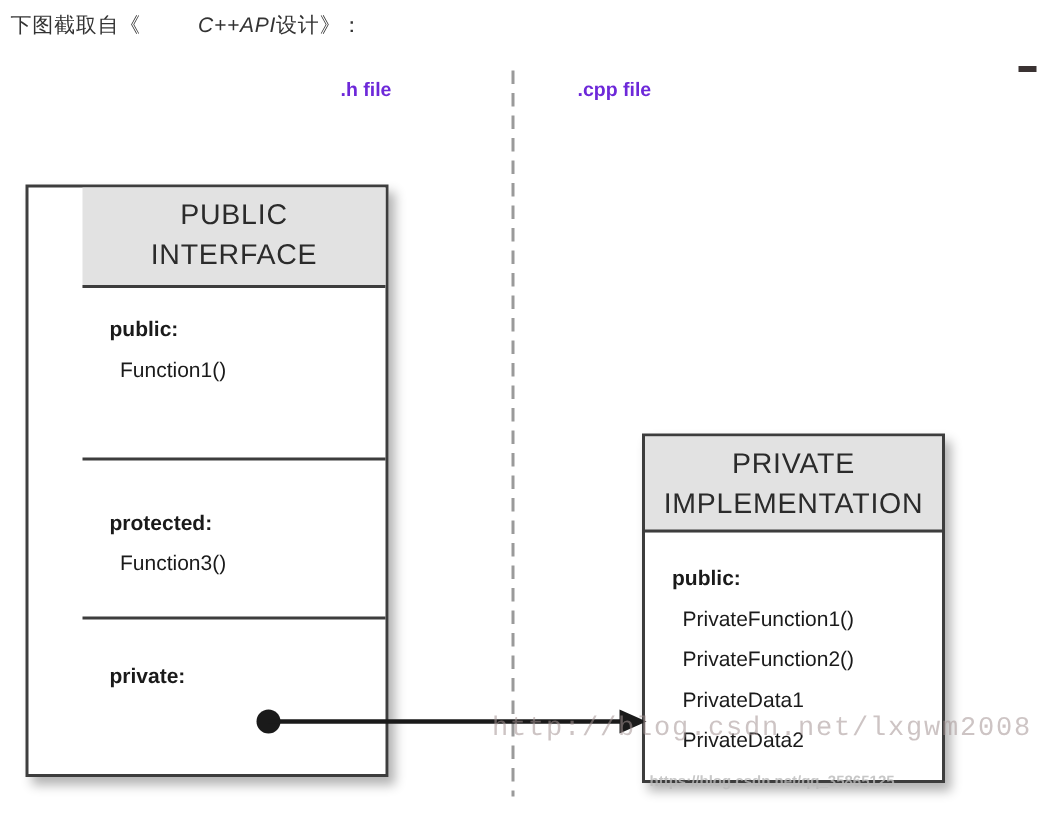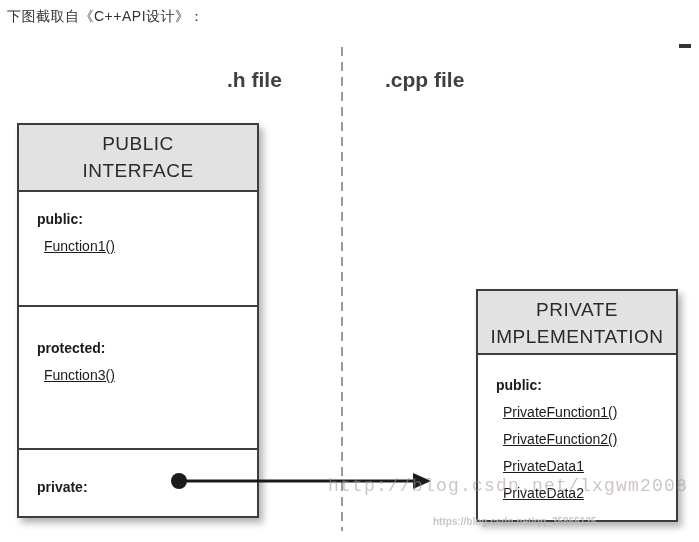--- a/index.html
+++ b/index.html
@@ -4,50 +4,50 @@
 <style>
   html,body{margin:0;padding:0;background:#ffffff;}
   .canvas{
     position:relative;width:699px;height:542px;background:#ffffff;
     font-family:"Liberation Sans",sans-serif;overflow:hidden;
   }
   .caption{
     position:absolute;left:7px;top:8px;font-size:14px;color:#333333;
     letter-spacing:0.5px;white-space:nowrap;
   }
-  .caption .it{}
+  .caption .it{font-style:italic;margin-left:38px;}
   .col-label{
-    position:absolute;top:68px;font-size:21px;font-weight:bold;color:#404040;
+    position:absolute;top:52px;font-size:13px;font-weight:bold;color:#6d28d9;
     white-space:nowrap;
   }
   .col-label.h{left:227px;}
   .col-label.cpp{left:385px;}
   .underlay,.overlay{position:absolute;left:0;top:0;pointer-events:none;}
   .underlay{z-index:0;}
   .overlay{z-index:3;}
   .uml-box{
     position:absolute;background:#ffffff;border:2px solid #3d3d3d;
     box-shadow:4px 5px 7px rgba(0,0,0,0.30);z-index:2;
     display:flex;flex-direction:column;box-sizing:border-box;
   }
-  .uml-box.left{left:17px;top:123px;width:242px;height:395px;}
-  .uml-box.right{left:428px;top:289px;width:202px;height:233px;margin-left:48px;}
+  .uml-box.left{left:17px;top:123px;width:242px;height:395px;padding-left:36px;}
+  .uml-box.right{left:428px;top:289px;width:202px;height:233px;}
   .box-header{
     background:#e2e2e2;border-bottom:2px solid #3d3d3d;
     text-align:center;font-size:19px;color:#2b2b2b;line-height:27px;
     padding-top:5px;letter-spacing:0.5px;
   }
   .uml-box.left .box-header{height:60px;}
   .uml-box.right .box-header{height:57px;}
   .box-section{box-sizing:border-box;padding-left:18px;font-size:14px;color:#1a1a1a;line-height:27px;}
   .box-section.bordered{border-bottom:2px solid #3d3d3d;}
   .sec-label{font-weight:bold;}
-  .sec-item{padding-left:7px;text-decoration:underline;}
+  .sec-item{padding-left:7px;}
   .s1{height:115px;padding-top:14px;}
-  .s2{height:143px;padding-top:28px;}
+  .s2{height:106px;padding-top:28px;}
   .s3{flex:1;padding-top:24px;}
   .rbody{flex:1;padding-top:17px;}
   .watermark{position:absolute;z-index:4;white-space:nowrap;pointer-events:none;}
   .wm1{
     left:328px;top:476px;font-family:"Liberation Mono",monospace;
     font-size:18px;letter-spacing:1.2px;color:rgba(164,148,148,0.55);
   }
   .wm2{
     left:433px;top:516px;font-size:10px;font-weight:bold;
     color:rgba(185,185,185,0.80);

